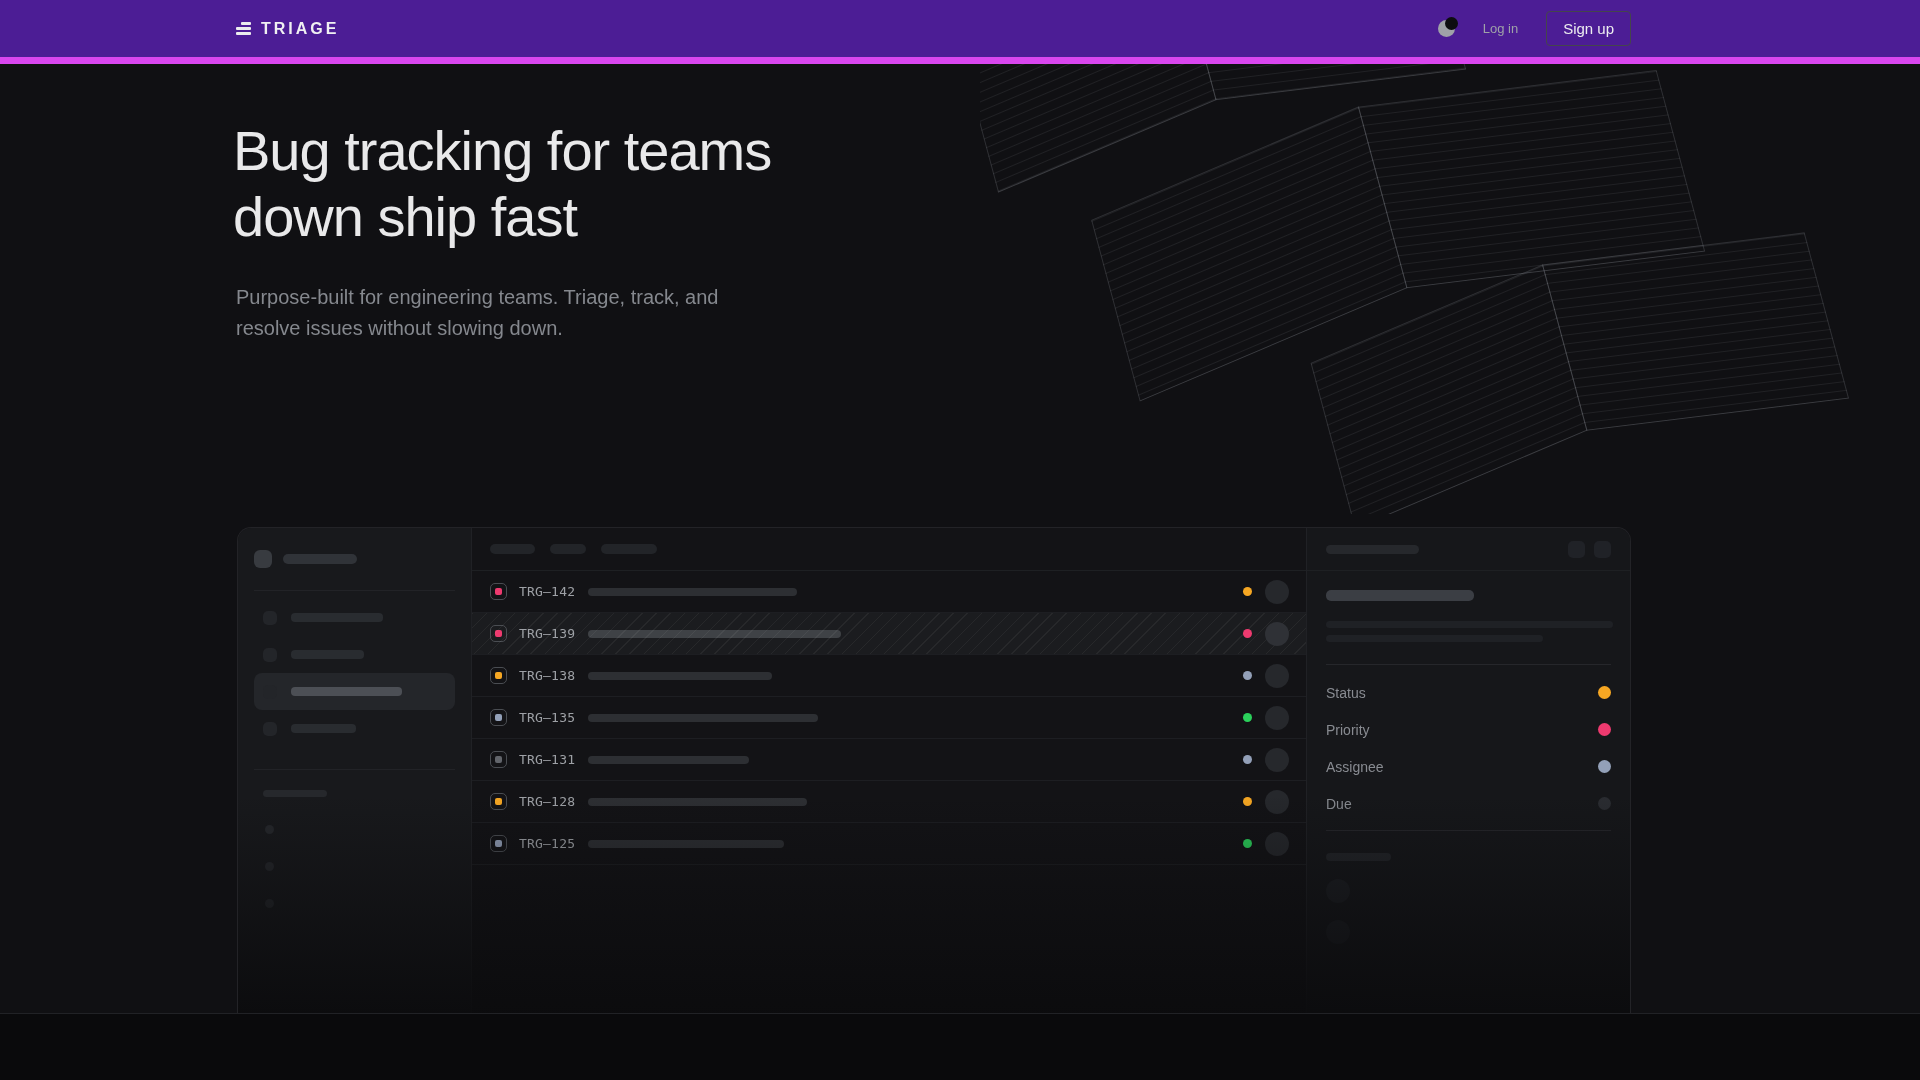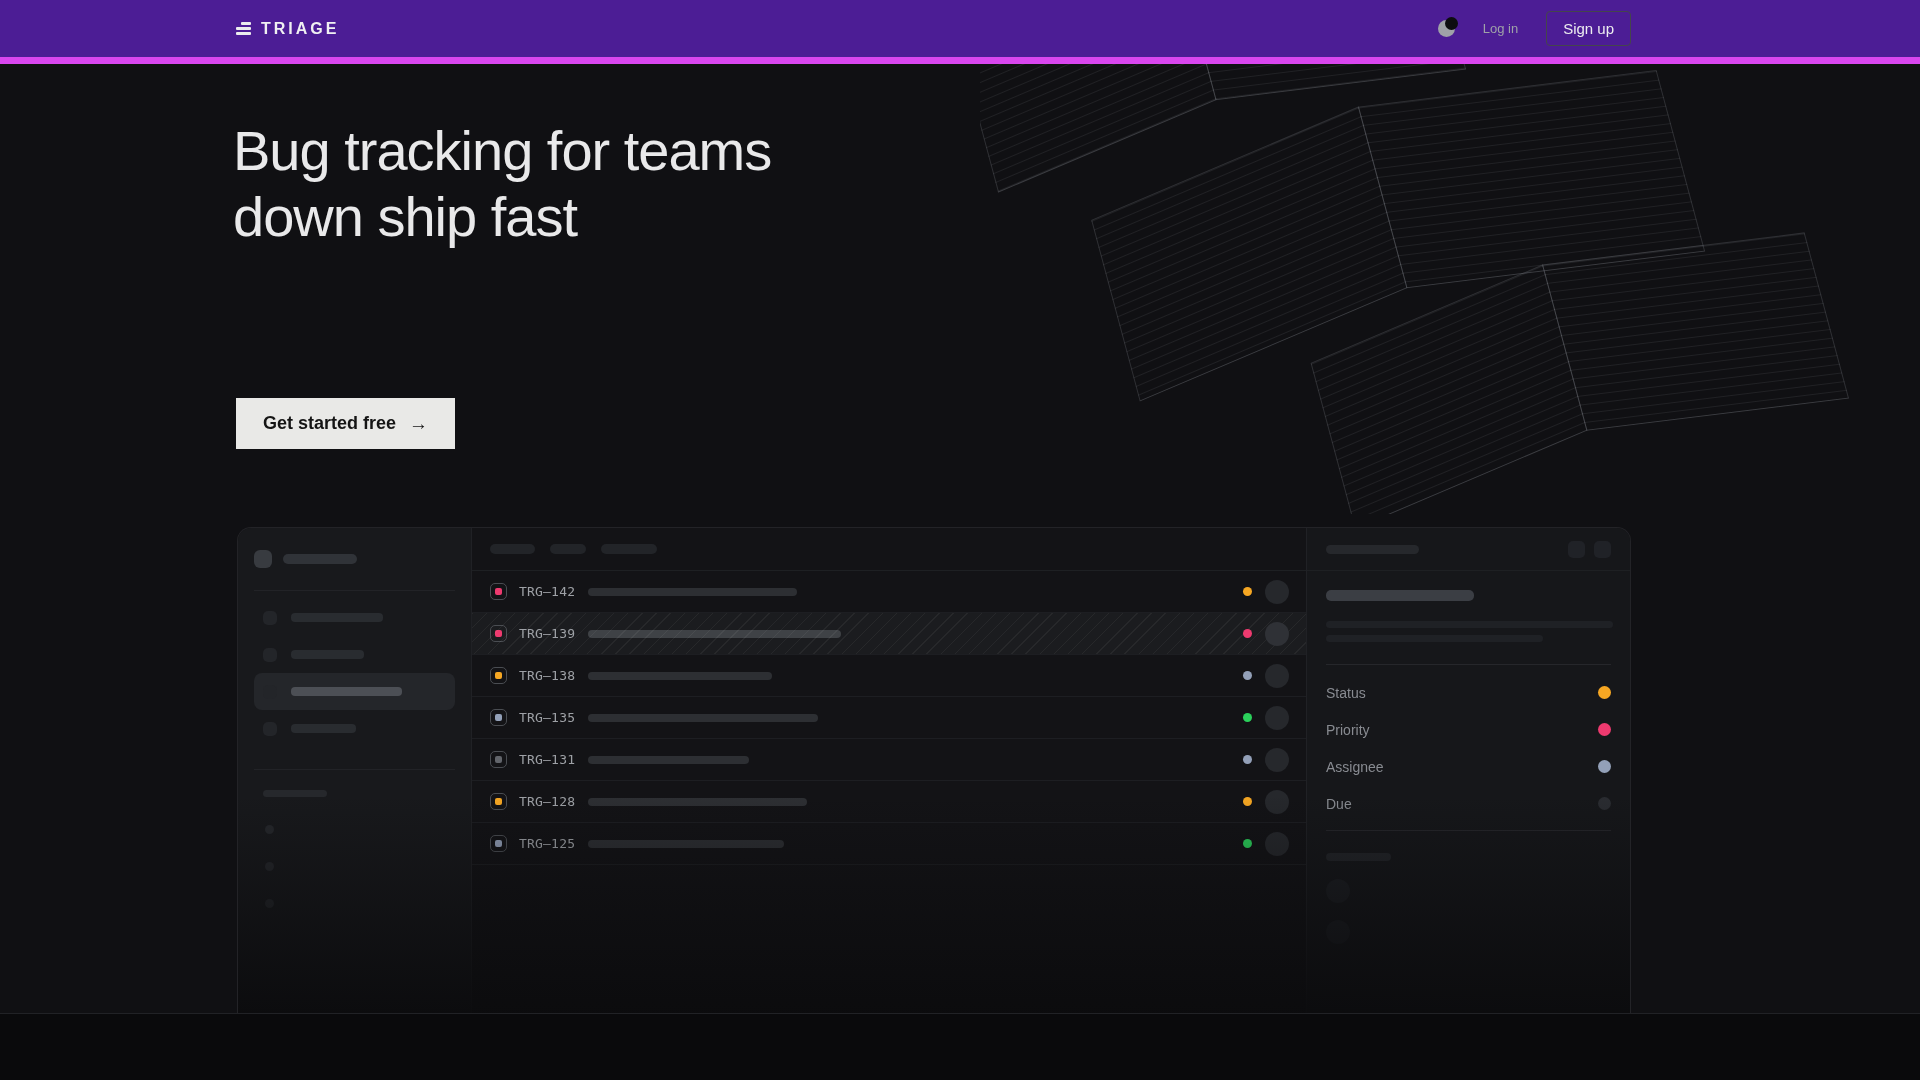--- a/index.html
+++ b/index.html
@@ -160,24 +160,24 @@
     <div class="slab slab3">
       <div class="face faceL"></div>
         <div class="face faceR"></div>
     </div>
   </div>
 
   <h1 class="hero-title">
     <span>Bug tracking for teams</span><br>
     <span>down ship fast</span>
   </h1>
-  <button class="cta">
-    <span>Get started free</span>
-    <span class="arrow">→</span>
-  </button>
+  <p class="hero-sub">
+    <span>Purpose-built for engineering teams. Triage, track, and</span><br>
+    <span>resolve issues without slowing down.</span>
+  </p>
 
   <div class="mockup">
 
     <div class="m-sidebar">
       <div class="ws-row">
         <span class="ws-sq"></span>
         <span class="ws-bar"></span>
       </div>
       <div class="m-side-div"></div>
       <div class="side-nav">

